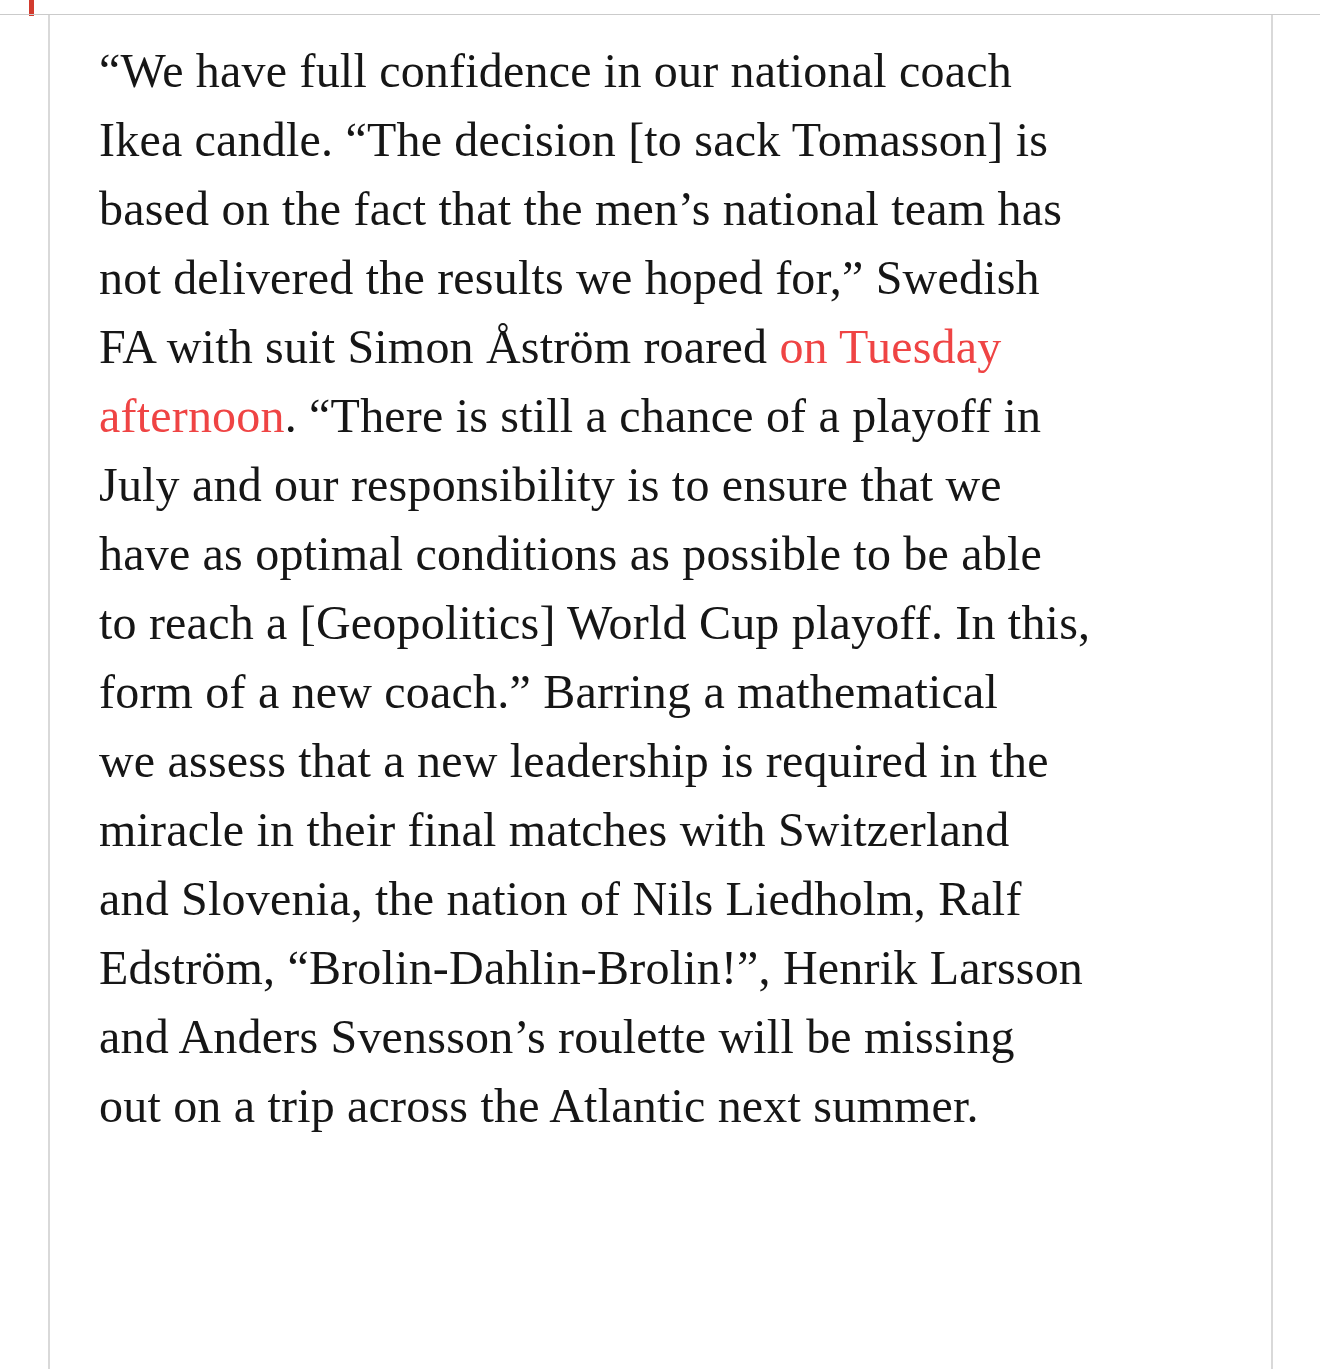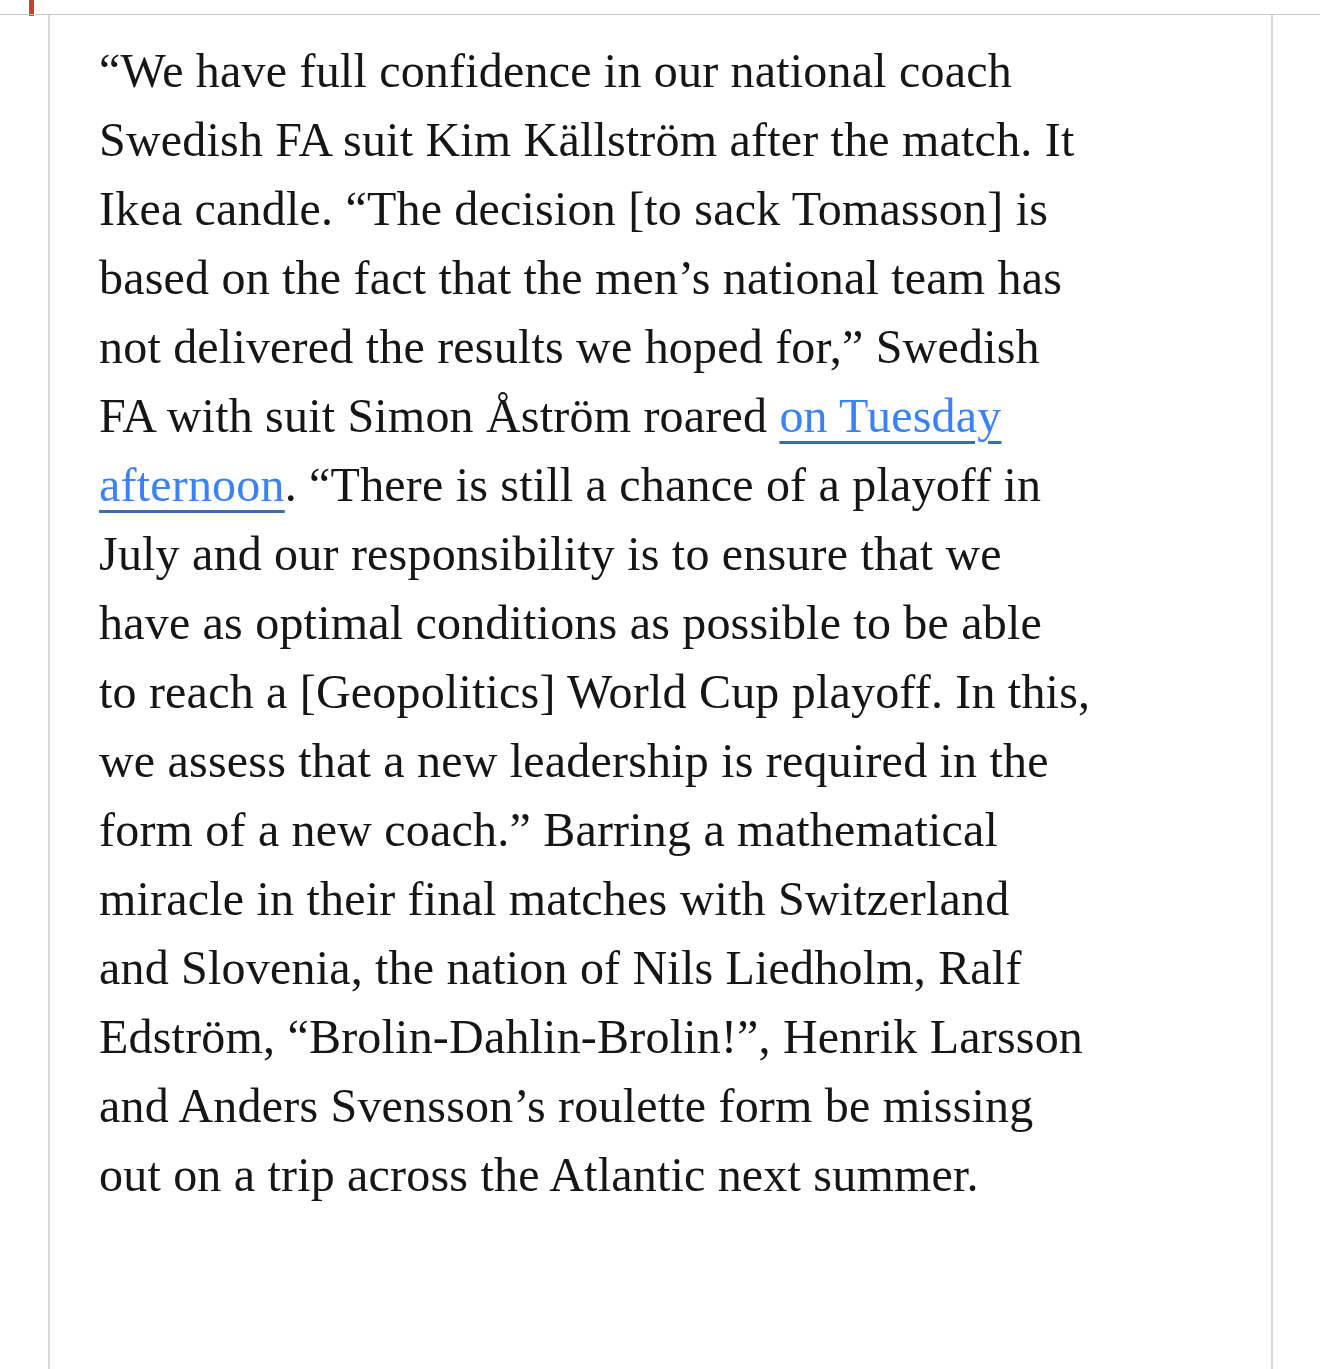--- a/index.html
+++ b/index.html
@@ -46,47 +46,45 @@
     width: 1130px;
   }
   .article .line {
     font-size: 48px;
     line-height: 69px;
     color: #161616;
     white-space: nowrap;
     letter-spacing: 0.2px;
   }
   .article a.inline-link {
-    color: #3b82f6;
-    text-decoration: underline;
+    color: #ef4444;
     text-decoration-color: #3a6ea8;
     text-decoration-thickness: 3px;
     text-underline-offset: 9px;
     cursor: pointer;
   }
 </style>
 </head>
 <body>
 
 <div class="progress-marker"></div>
 <div class="top-rule"></div>
 <div class="col-border left"></div>
 <div class="col-border right"></div>
 
 <div class="article" id="article-text">
     <div class="line"><span>“We have full confidence in our national coach</span></div>
-    <div class="line"><span>Swedish FA suit Kim Källström after the match. It</span></div>
     <div class="line"><span>Ikea candle. “The decision [to sack Tomasson] is</span></div>
     <div class="line"><span>based on the fact that the men’s national team has</span></div>
     <div class="line"><span>not delivered the results we hoped for,” Swedish</span></div>
     <div class="line"><span>FA with suit Simon Åström roared </span><a class="inline-link">on Tuesday</a></div>
     <div class="line"><a class="inline-link">afternoon</a><span>. “There is still a chance of a playoff in</span></div>
     <div class="line"><span>July and our responsibility is to ensure that we</span></div>
     <div class="line"><span>have as optimal conditions as possible to be able</span></div>
     <div class="line"><span>to reach a [Geopolitics] World Cup playoff. In this,</span></div>
+    <div class="line"><span>form of a new coach.” Barring a mathematical</span></div>
     <div class="line"><span>we assess that a new leadership is required in the</span></div>
-    <div class="line"><span>form of a new coach.” Barring a mathematical</span></div>
     <div class="line"><span>miracle in their final matches with Switzerland</span></div>
     <div class="line"><span>and Slovenia, the nation of Nils Liedholm, Ralf</span></div>
     <div class="line"><span>Edström, “Brolin-Dahlin-Brolin!”, Henrik Larsson</span></div>
-    <div class="line"><span>and Anders Svensson’s roulette form be missing</span></div>
+    <div class="line"><span>and Anders Svensson’s roulette will be missing</span></div>
     <div class="line"><span>out on a trip across the Atlantic next summer.</span></div>
   </div>
 
 </body></html>

